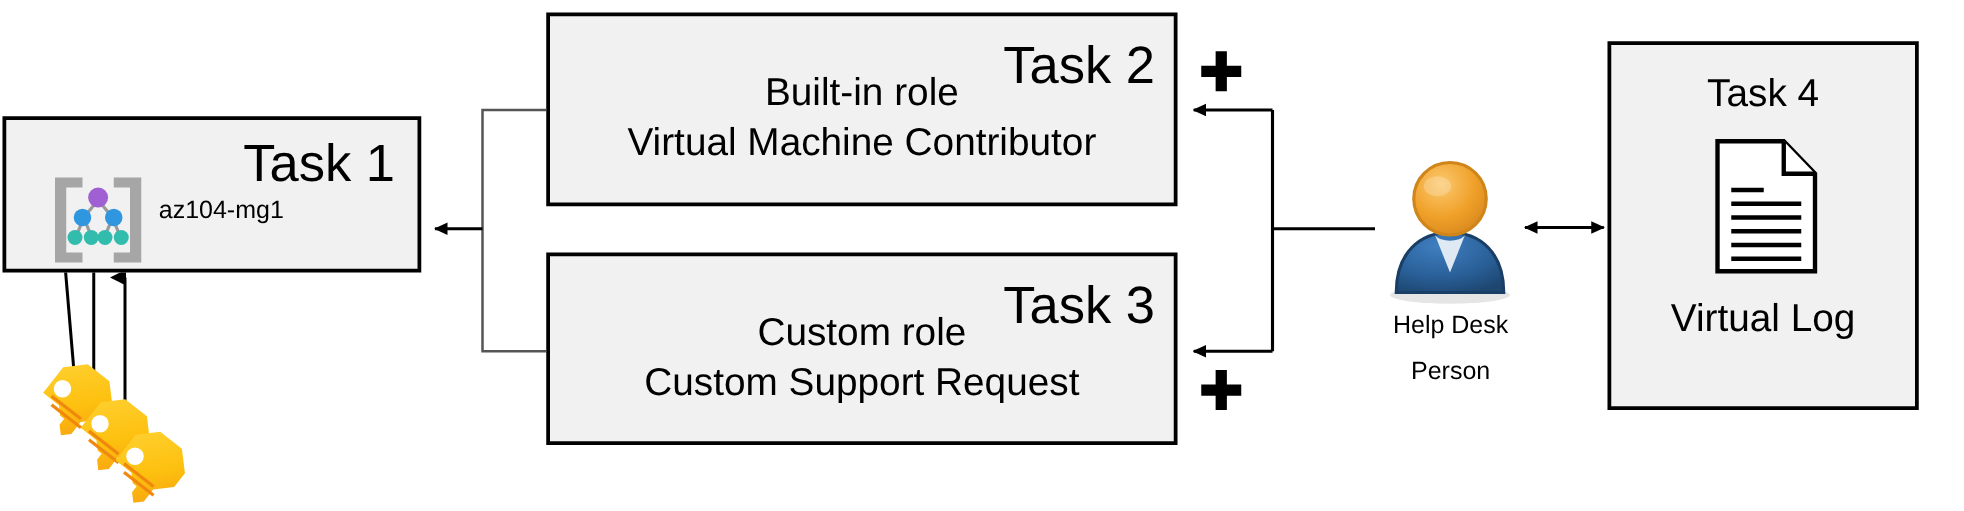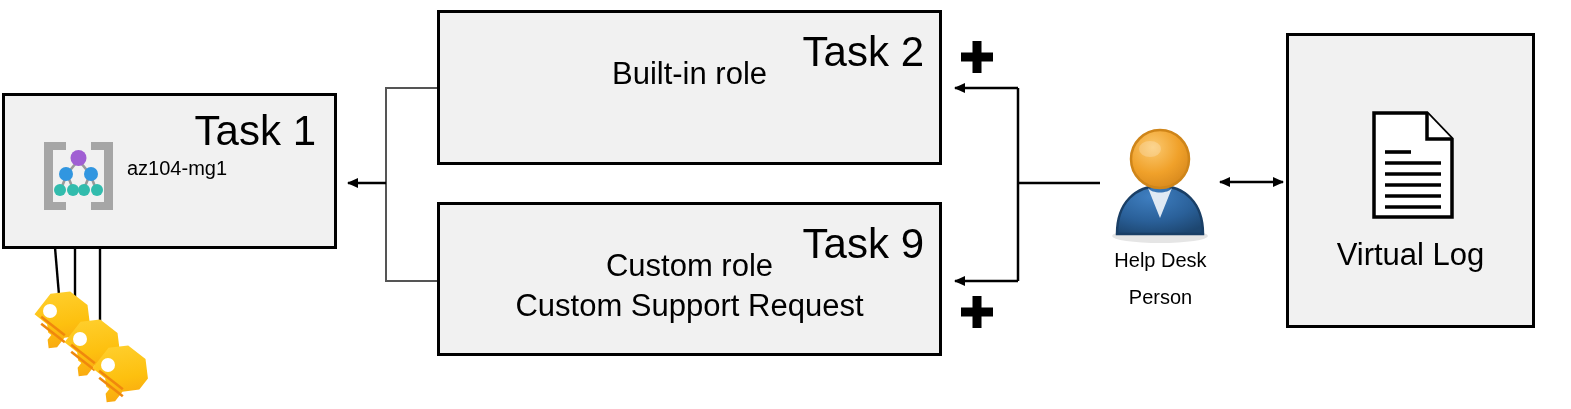--- a/index.html
+++ b/index.html
@@ -92,21 +92,21 @@
       <line x1="1220" y1="182" x2="1283" y2="182" stroke="#000000" stroke-width="2.5" marker-end="url(#arrowFilled)" marker-start="url(#arrowFilledStart)"></line>
     </g>
 
     <g>
       <line x1="59" y1="295" x2="52" y2="212" stroke="#000000" stroke-width="2.4" marker-end="url(#arrowUp)"></line>
       <line x1="75" y1="318" x2="75" y2="212" stroke="#000000" stroke-width="2.4" marker-end="url(#arrowUp)"></line>
       <line x1="100" y1="345" x2="100" y2="222" stroke="#000000" stroke-width="2.4" marker-end="url(#arrowUp)"></line>
     </g>
   </svg>
 
-  <div class="box" style="left:2px; top:93px; width:335px; height:156px;">
+  <div class="box" style="left:2px; top:93px; width:335px; height:125px;">
     <span class="corner-label" style="right:18px; top:14px;">Task 1</span>
 
     <span class="icon-abs" style="left:31px; top:40px; width:85px; height:80px;">
       <svg width="85" height="80" viewBox="0 0 85 80">
 
         <path d="M30,6 L8,6 L8,74 L30,74 L30,66 L17,66 L17,14 L30,14 Z" fill="#a6a6a6"></path>
 
         <path d="M55,6 L77,6 L77,74 L55,74 L55,66 L68,66 L68,14 L55,14 Z" fill="#a6a6a6"></path>
 
         <g stroke="#9a9a9a" stroke-width="2.6" fill="none">
@@ -127,29 +127,31 @@
         <circle cx="61" cy="54" r="6" fill="#32bcad"></circle>
       </svg>
     </span>
 
     <span class="plain-text" style="left:122px; top:60px;">az104-mg1</span>
   </div>
 
   <div class="box" style="left:437px; top:10px; width:505px; height:155px;">
     <span class="corner-label" style="right:15px; top:18px;">Task 2</span>
     <span class="center-text" style="left:0; right:0; top:42px;">Built-in role</span>
+    <span class="center-text" style="left:0; right:0; top:82px;">Virtual Machine Contributor</span>
   </div>
 
   <div class="box" style="left:437px; top:202px; width:505px; height:154px;">
-    <span class="corner-label" style="right:15px; top:18px;">Task 9</span>
+    <span class="corner-label" style="right:15px; top:18px;">Task 3</span>
     <span class="center-text" style="left:0; right:0; top:82px;">Custom Support Request</span>
     <span class="center-text" style="left:0; right:0; top:42px;">Custom role</span>
   </div>
 
   <div class="box" style="left:1286px; top:33px; width:249px; height:295px;">
+    <span class="center-text" style="left:0; right:0; top:20px;">Task 4</span>
 
     <span class="icon-abs" style="left:82px; top:74px; width:84px; height:110px;">
       <svg width="84" height="110" viewBox="0 0 84 110">
         <path d="M3,3 L56,3 L81,29 L81,107 L3,107 Z" fill="#ffffff" stroke="#000000" stroke-width="3.5" stroke-linejoin="miter"></path>
         <path d="M56,3 L56,29 L81,29" fill="#ffffff" stroke="#000000" stroke-width="3.5"></path>
         <g stroke="#000000" stroke-width="3.6" stroke-linecap="butt">
           <line x1="14" y1="42" x2="40" y2="42"></line>
           <line x1="14" y1="53" x2="70" y2="53"></line>
           <line x1="14" y1="64" x2="70" y2="64"></line>
           <line x1="14" y1="75" x2="70" y2="75"></line>

